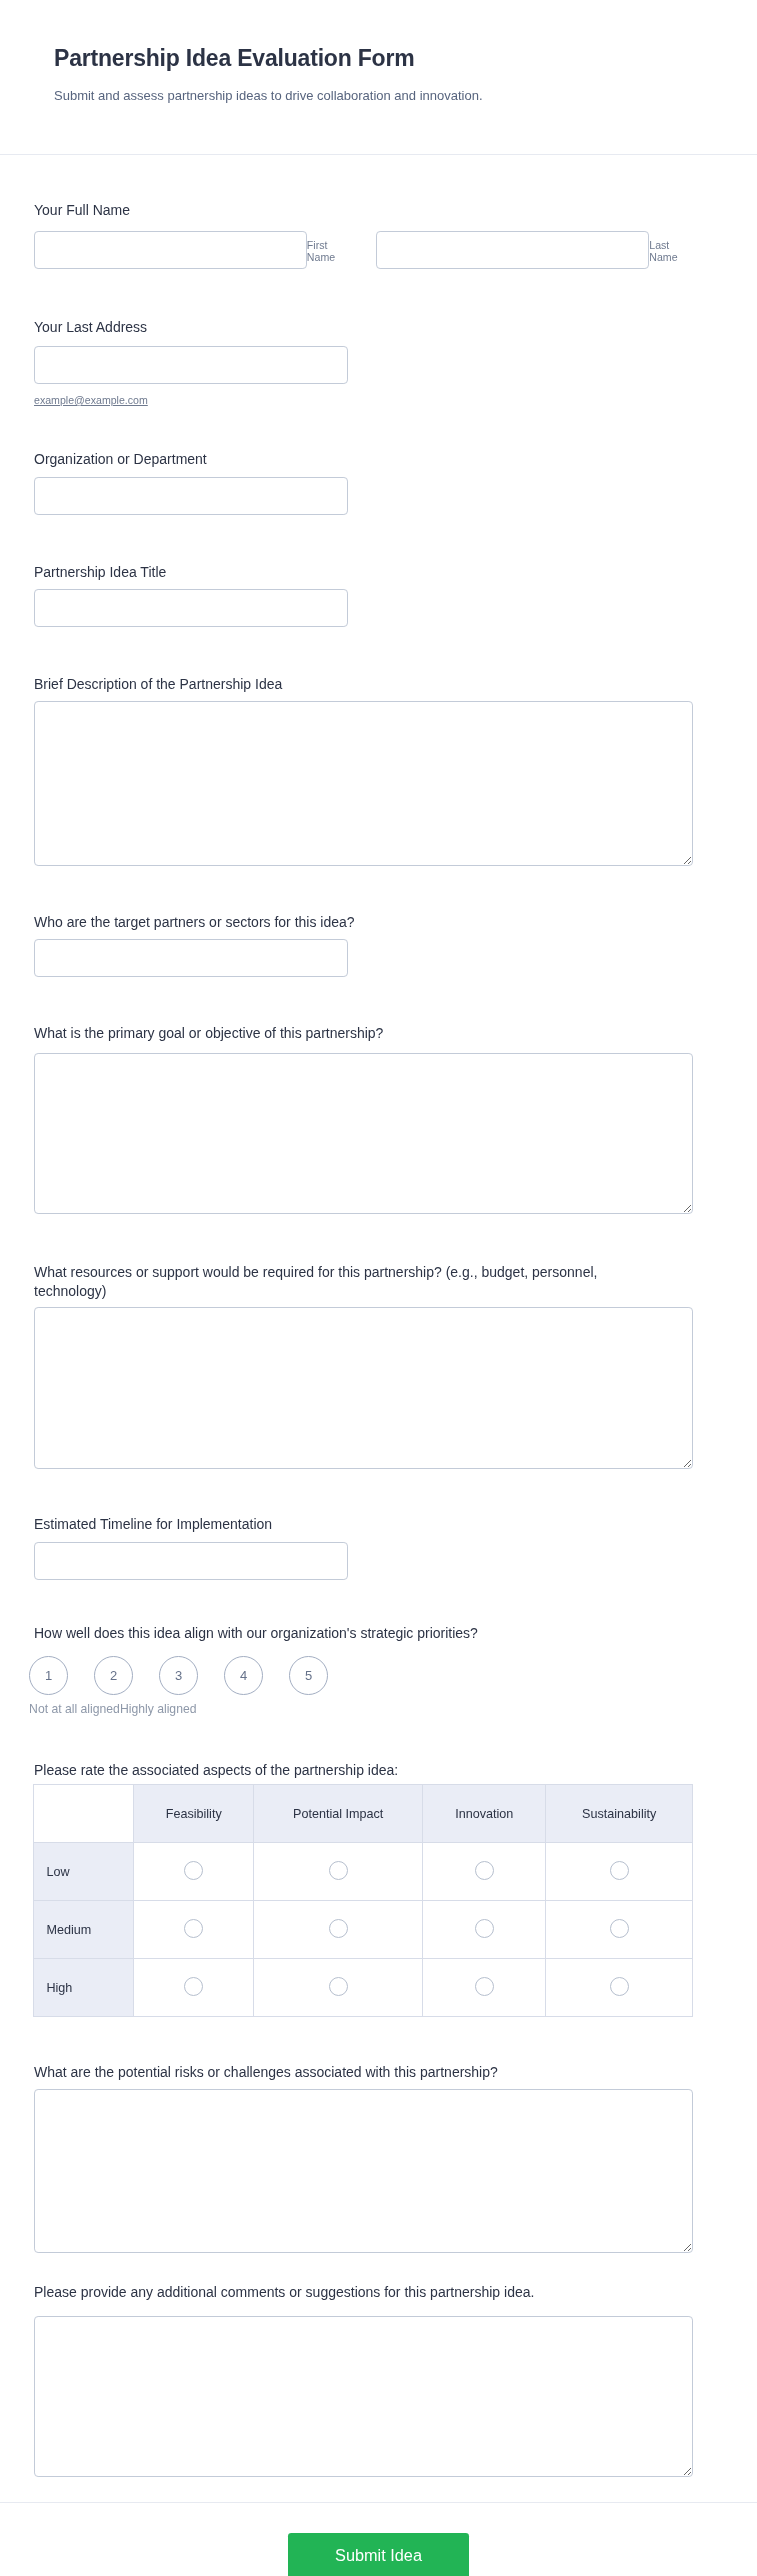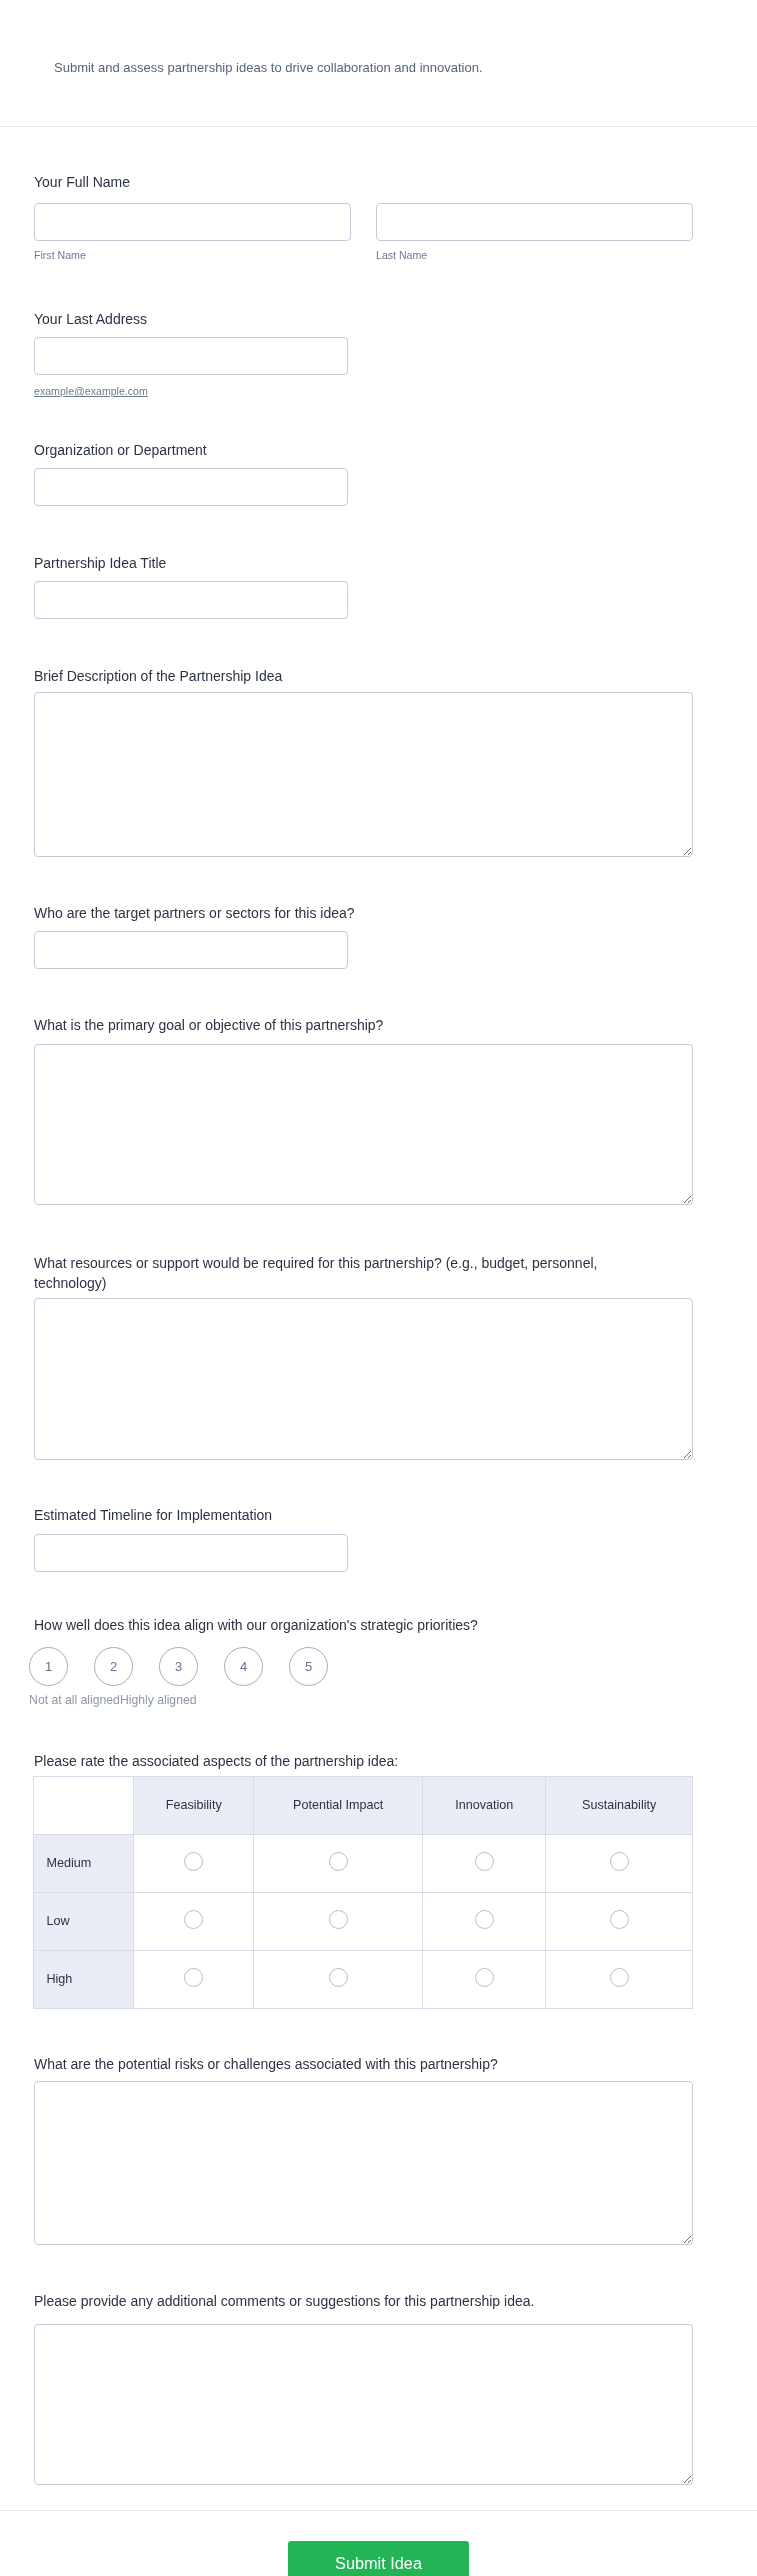--- a/index.html
+++ b/index.html
@@ -35,21 +35,21 @@
     font-family: "Liberation Sans", sans-serif; font-size: 12.2px; color: #2c3345;
     outline: none; padding: 4.9px 8.1px;
   }
   input.text-input { height: 38px; }
   .w-short { width: 314px; }
   .w-full  { width: 659px; }
   textarea.text-area { resize: vertical; display: block; }
 
   
   .name-row { display: flex; gap: 25px; margin-top: 11.4px; }
-  .name-col { width: 317px; display: flex; flex-direction: column; }
+  .name-col { width: 317px; display: flex; flex-direction: row; }
   .name-col input { width: 100%; }
   .name-col .sub-label { margin-top: 7.3px; }
 
   
   .scale-row { display: flex; gap: 26px; margin-top: 12.2px; margin-left: -4.9px; width: 306px; }
   .scale-circle {
     width: 39px; height: 39px; border-radius: 50%;
     border: 0.8px solid #a3aec2; background: #fff;
     display: flex; align-items: center; justify-content: center;
     font-size: 13px; color: #66728a; cursor: pointer;
@@ -82,31 +82,32 @@
   .submit-btn {
     display: block; margin: 30px auto 0 auto; width: 181px; height: 46px;
     background: #22b455; color: #ffffff; border: none; border-radius: 3.3px;
     font-family: "Liberation Sans", sans-serif; font-size: 16.3px; font-weight: 400;
     cursor: pointer;
   }
 
   
   .mt56 { margin-top: 46px; } .mt60 { margin-top: 49px; } .mt54 { margin-top: 44px; }
   .mt59 { margin-top: 48px; } .mt58 { margin-top: 47px; } .mt57 { margin-top: 46px; }
-  .mt55 { margin-top: 45px; } .mt52 { margin-top: 47px; } .gap10 { margin-top: 8.1px; } .gap9 { margin-top: 7.3px; }
+  .mt55 { margin-top: 45px; } .mt52 { margin-top: 30px; } .gap10 { margin-top: 8.1px; } .gap9 { margin-top: 7.3px; }
   .gap7 { margin-top: 5.7px; } .gap11 { margin-top: 9px; } .gap6 { margin-top: 4.9px; }
   .gap8 { margin-top: 6.5px; } .gap16 { margin-top: 13px; } .gap12 { margin-top: 9.8px; text-decoration: underline; }
   .resources-label { width: 619px; }
 </style>
 </head>
 <body>
 
 <div class="page">
 
   <div class="form-header">
+    <div class="form-title">Partnership Idea Evaluation Form</div>
     <div class="form-subtitle">Submit and assess partnership ideas to drive collaboration and innovation.</div>
   </div>
   <div class="divider"></div>
 
   <div class="content">
 
     
     <div class="field-label mt56">Your Full Name</div>
     <div class="name-row">
       <div class="name-col">
@@ -178,28 +179,28 @@
       </colgroup>
       <tbody>
           <tr>
         <td class="blank"></td>
         <td class="mhead">Feasibility</td>
         <td class="mhead">Potential Impact</td>
         <td class="mhead">Innovation</td>
         <td class="mhead">Sustainability</td>
       </tr>
       <tr>
+        <td class="mlabel">Low</td>
+        <td class="mcell"><span class="matrix-radio"></span></td>
+        <td class="mcell"><span class="matrix-radio"></span></td>
+        <td class="mcell"><span class="matrix-radio"></span></td>
+        <td class="mcell"><span class="matrix-radio"></span></td>
+      </tr>
+      <tr>
         <td class="mlabel">Medium</td>
-        <td class="mcell"><span class="matrix-radio"></span></td>
-        <td class="mcell"><span class="matrix-radio"></span></td>
-        <td class="mcell"><span class="matrix-radio"></span></td>
-        <td class="mcell"><span class="matrix-radio"></span></td>
-      </tr>
-      <tr>
-        <td class="mlabel">Low</td>
         <td class="mcell"><span class="matrix-radio"></span></td>
         <td class="mcell"><span class="matrix-radio"></span></td>
         <td class="mcell"><span class="matrix-radio"></span></td>
         <td class="mcell"><span class="matrix-radio"></span></td>
       </tr>
       <tr>
         <td class="mlabel">High</td>
         <td class="mcell"><span class="matrix-radio"></span></td>
         <td class="mcell"><span class="matrix-radio"></span></td>
         <td class="mcell"><span class="matrix-radio"></span></td>

